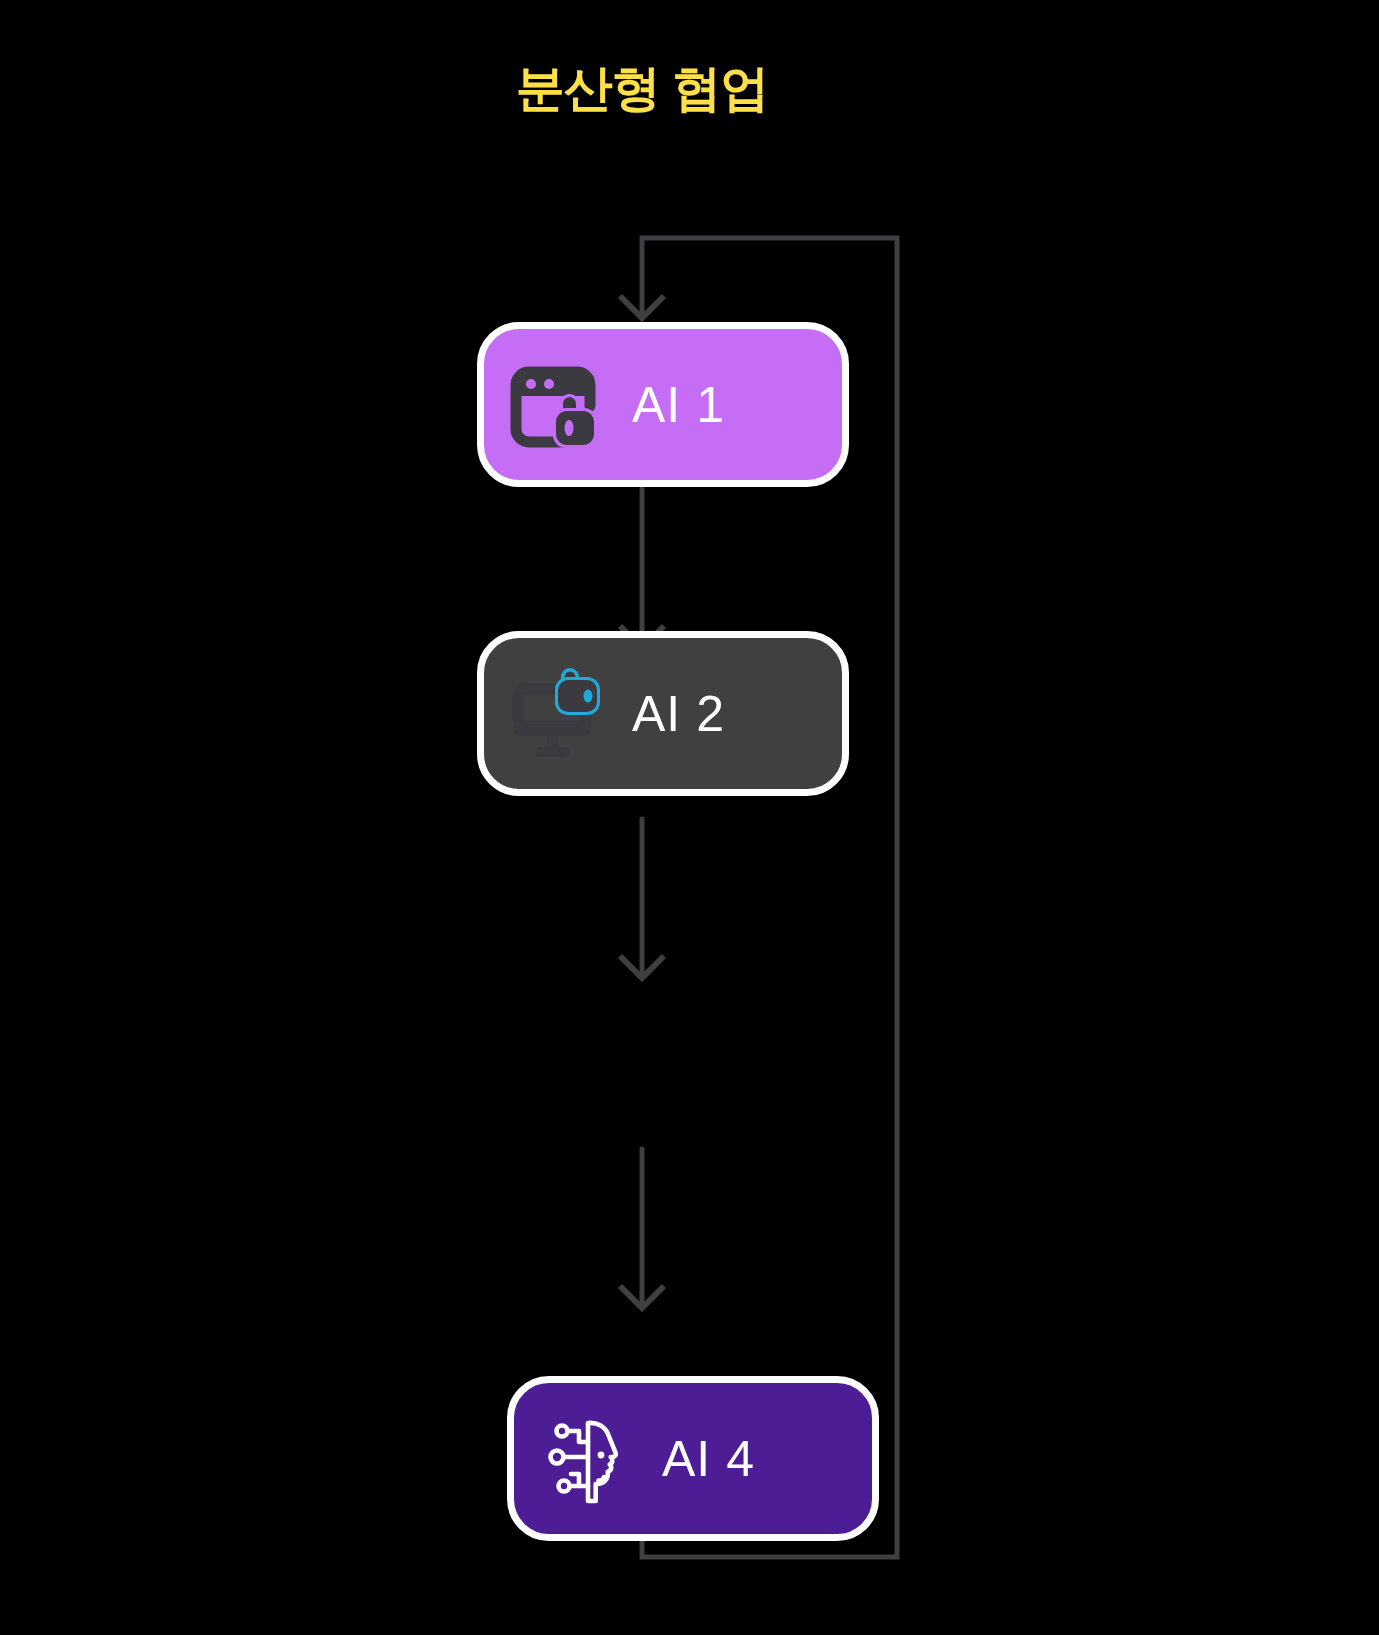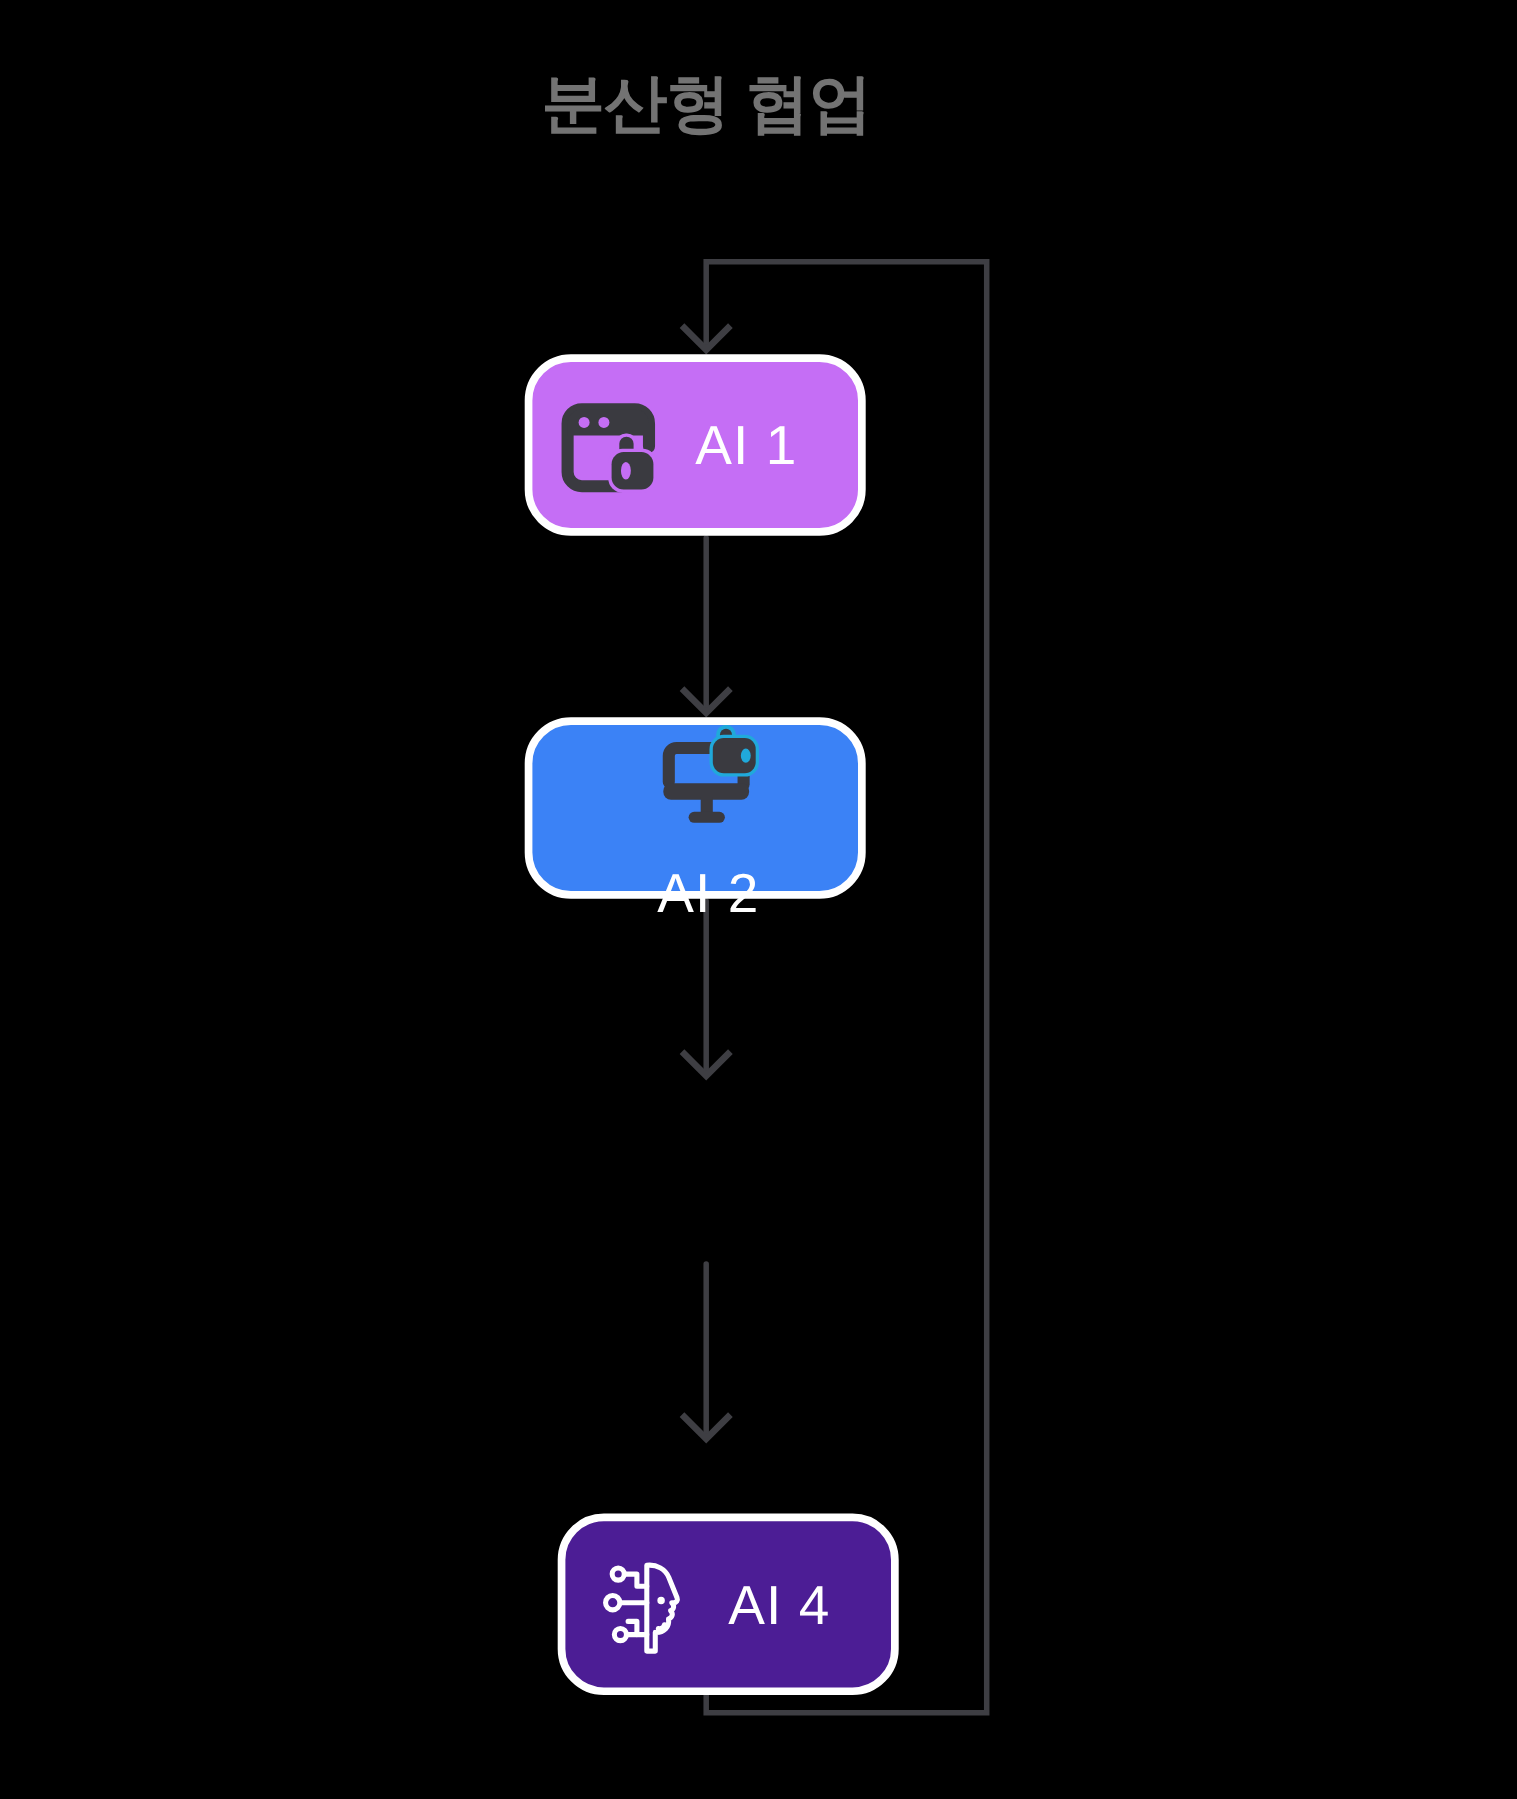--- a/index.html
+++ b/index.html
@@ -10,54 +10,54 @@
     background: #000;
     overflow: hidden;
     font-family: "Liberation Sans", sans-serif;
   }
   .title {
     position: absolute;
     top: 56px;
     left: 642px;
     transform: translateX(-50%);
     margin: 0;
-    font-size: 58px;
+    font-size: 49px;
     font-weight: 700;
     letter-spacing: -1px;
-    color: #737373;
+    color: #fde047;
     white-space: nowrap;
   }
   .edges {
     position: absolute;
     left: 0; top: 0;
     width: 1379px; height: 1635px;
   }
   .edges path {
     fill: none;
     stroke: #3e3e43;
     stroke-linejoin: miter;
   }
   .edges .shaft { stroke-width: 5; stroke-linecap: round; }
   .edges .loop  { stroke-width: 5; stroke-linecap: round; }
   .edges .head  { stroke-width: 6; stroke-linecap: butt; }
   .node {
     position: absolute;
     left: 477px;
-    width: 310px;
+    width: 372px;
     height: 165px;
     box-sizing: border-box;
     border: 7px solid #ffffff;
     border-radius: 42px;
     display: flex;
     align-items: center;
     padding-left: 24px;
     gap: 32px;
   }
   .node-ai1 { top: 322px;  background: #c56ef5; }
-  .node-ai2 { top: 652px;  background: #3b82f6; flex-direction: column; }
+  .node-ai2 { top: 631px;  background: #404040; }
   .node-ai3 { top: 982px;  background: #20a9db; }
   .node-ai4 { top: 1376px; background: #4c1d95; margin-left: 30px; }
   .node .icon { width: 92px; height: 92px; flex: 0 0 auto; }
   .node .icon svg { width: 92px; height: 92px; display: block; }
   .node .label {
     font-size: 50px;
     font-weight: 500;
     color: #ffffff;
     letter-spacing: 1px;
     white-space: nowrap;

